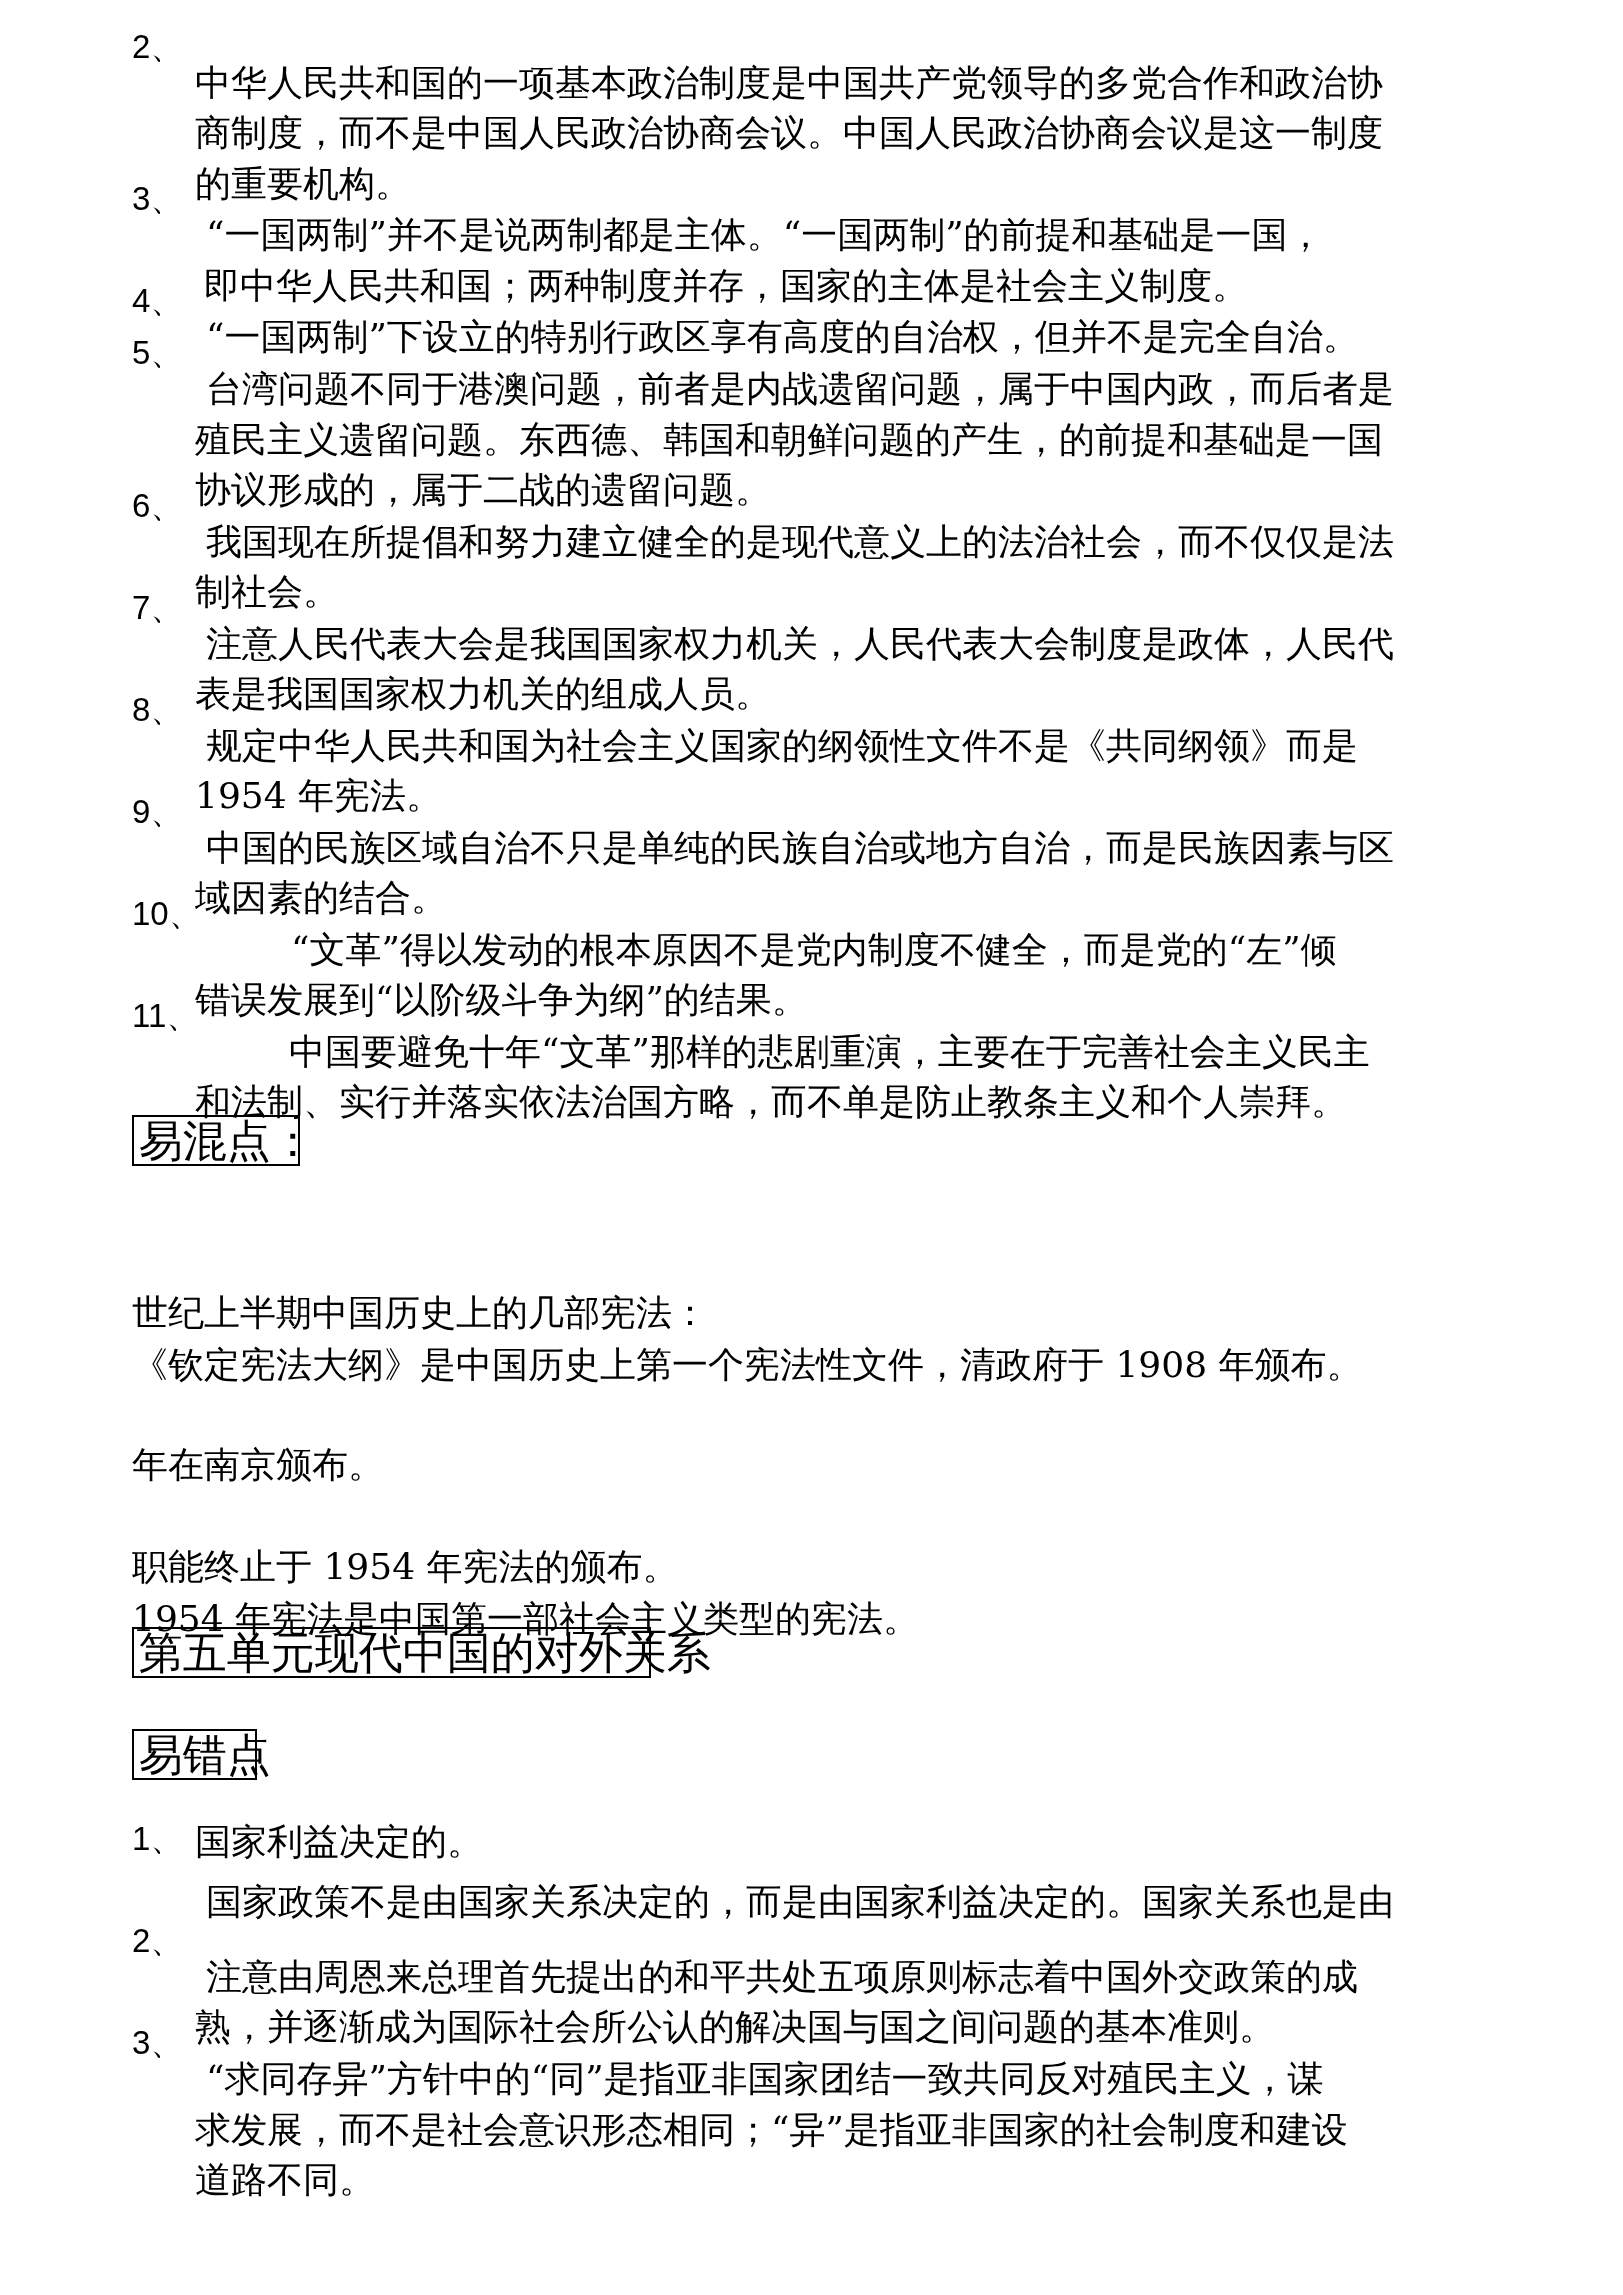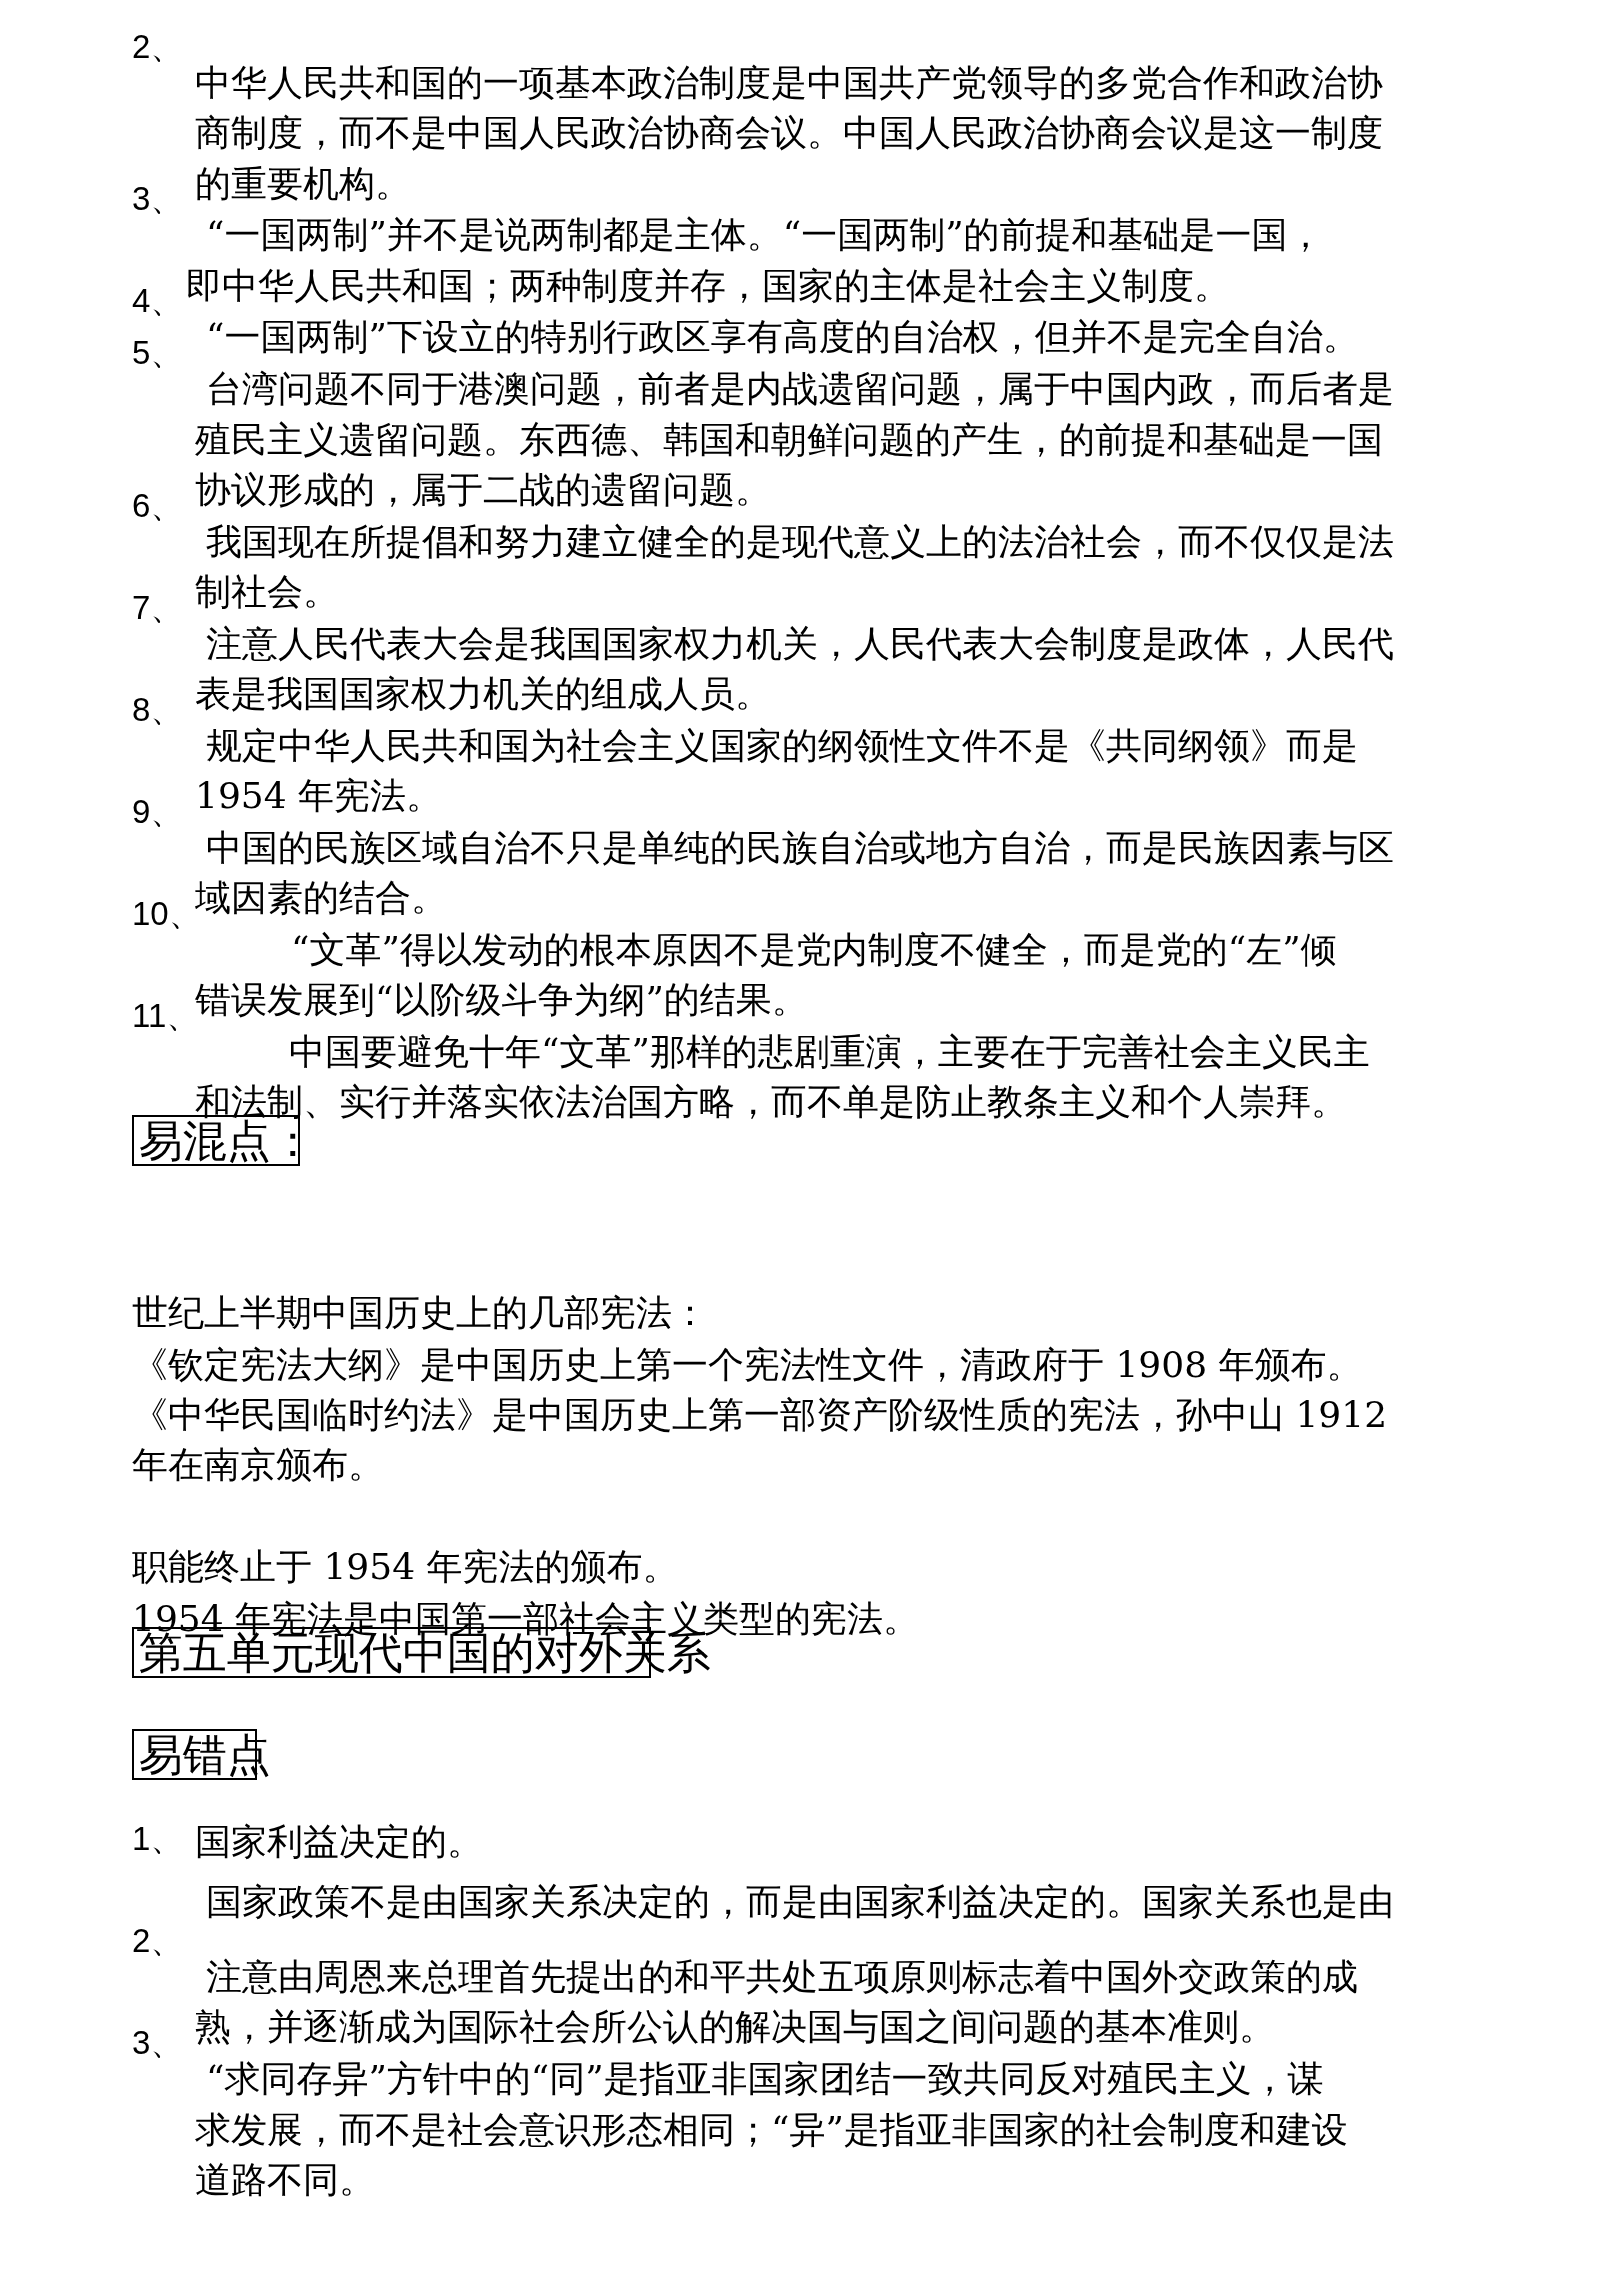--- a/index.html
+++ b/index.html
@@ -15,21 +15,21 @@
 
 <div class="page">
 
   <div class="num" style="left:132px;top:22px">2、</div>
   <div class="line" style="left:195px;top:22px">中华人民共和国的一项基本政治制度是中国共产党领导的多党合作和政治协</div>
   <div class="line" style="left:195px;top:72px">商制度，而不是中国人民政治协商会议。中国人民政治协商会议是这一制度</div>
   <div class="line" style="left:195px;top:123px">的重要机构。</div>
 
   <div class="num" style="left:132px;top:174px">3、</div>
   <div class="line" style="left:206px;top:174px">“一国两制”并不是说两制都是主体。“一国两制”的前提和基础是一国，</div>
-  <div class="line" style="left:186px;top:225px">即中华人民共和国；两种制度并存，国家的主体是社会主义制度。</div>
+  <div class="line" style="left:204px;top:225px">即中华人民共和国；两种制度并存，国家的主体是社会主义制度。</div>
 
   <div class="num" style="left:132px;top:276px">4、</div>
   <div class="line" style="left:206px;top:276px">“一国两制”下设立的特别行政区享有高度的自治权，但并不是完全自治。</div>
 
   <div class="num" style="left:132px;top:328px">5、</div>
   <div class="line" style="left:206px;top:328px">台湾问题不同于港澳问题，前者是内战遗留问题，属于中国内政，而后者是</div>
   <div class="line" style="left:195px;top:379px">殖民主义遗留问题。东西德、韩国和朝鲜问题的产生，的前提和基础是一国</div>
   <div class="line" style="left:195px;top:429px">协议形成的，属于二战的遗留问题。</div>
 
   <div class="num" style="left:132px;top:481px">6、</div>
@@ -53,21 +53,20 @@
   <div class="line" style="left:195px;top:939px">错误发展到“以阶级斗争为纲”的结果。</div>
 
   <div class="num" style="left:132px;top:991px">11、</div>
   <div class="line" style="left:289px;top:991px">中国要避免十年“文革”那样的悲剧重演，主要在于完善社会主义民主</div>
   <div class="line" style="left:195px;top:1041px">和法制、实行并落实依法治国方略，而不单是防止教条主义和个人崇拜。</div>
 
   <div class="boxed" style="left:132px;top:1115px;width:155px;height:47px">易混点：</div>
 
   <div class="line" style="left:132px;top:1252px">世纪上半期中国历史上的几部宪法：</div>
   <div class="line" style="left:132px;top:1304px">《钦定宪法大纲》是中国历史上第一个宪法性文件，清政府于 1908 年颁布。</div>
-  <div class="line" style="left:132px;top:1354px">《中华民国临时约法》是中国历史上第一部资产阶级性质的宪法，孙中山 1912</div>
   <div class="line" style="left:132px;top:1404px">年在南京颁布。</div>
   <div class="line" style="left:132px;top:1506px">职能终止于 1954 年宪法的颁布。</div>
   <div class="line" style="left:132px;top:1558px">1954 年宪法是中国第一部社会主义类型的宪法。</div>
 
   <div class="boxed" style="left:132px;top:1627px;width:506px;height:47px">第五单元现代中国的对外关系</div>
 
   <div class="boxed" style="left:132px;top:1729px;width:112px;height:47px">易错点</div>
 
   <div class="num" style="left:132px;top:1814px">1、</div>
   <div class="line" style="left:206px;top:1841px">国家政策不是由国家关系决定的，而是由国家利益决定的。国家关系也是由</div>

